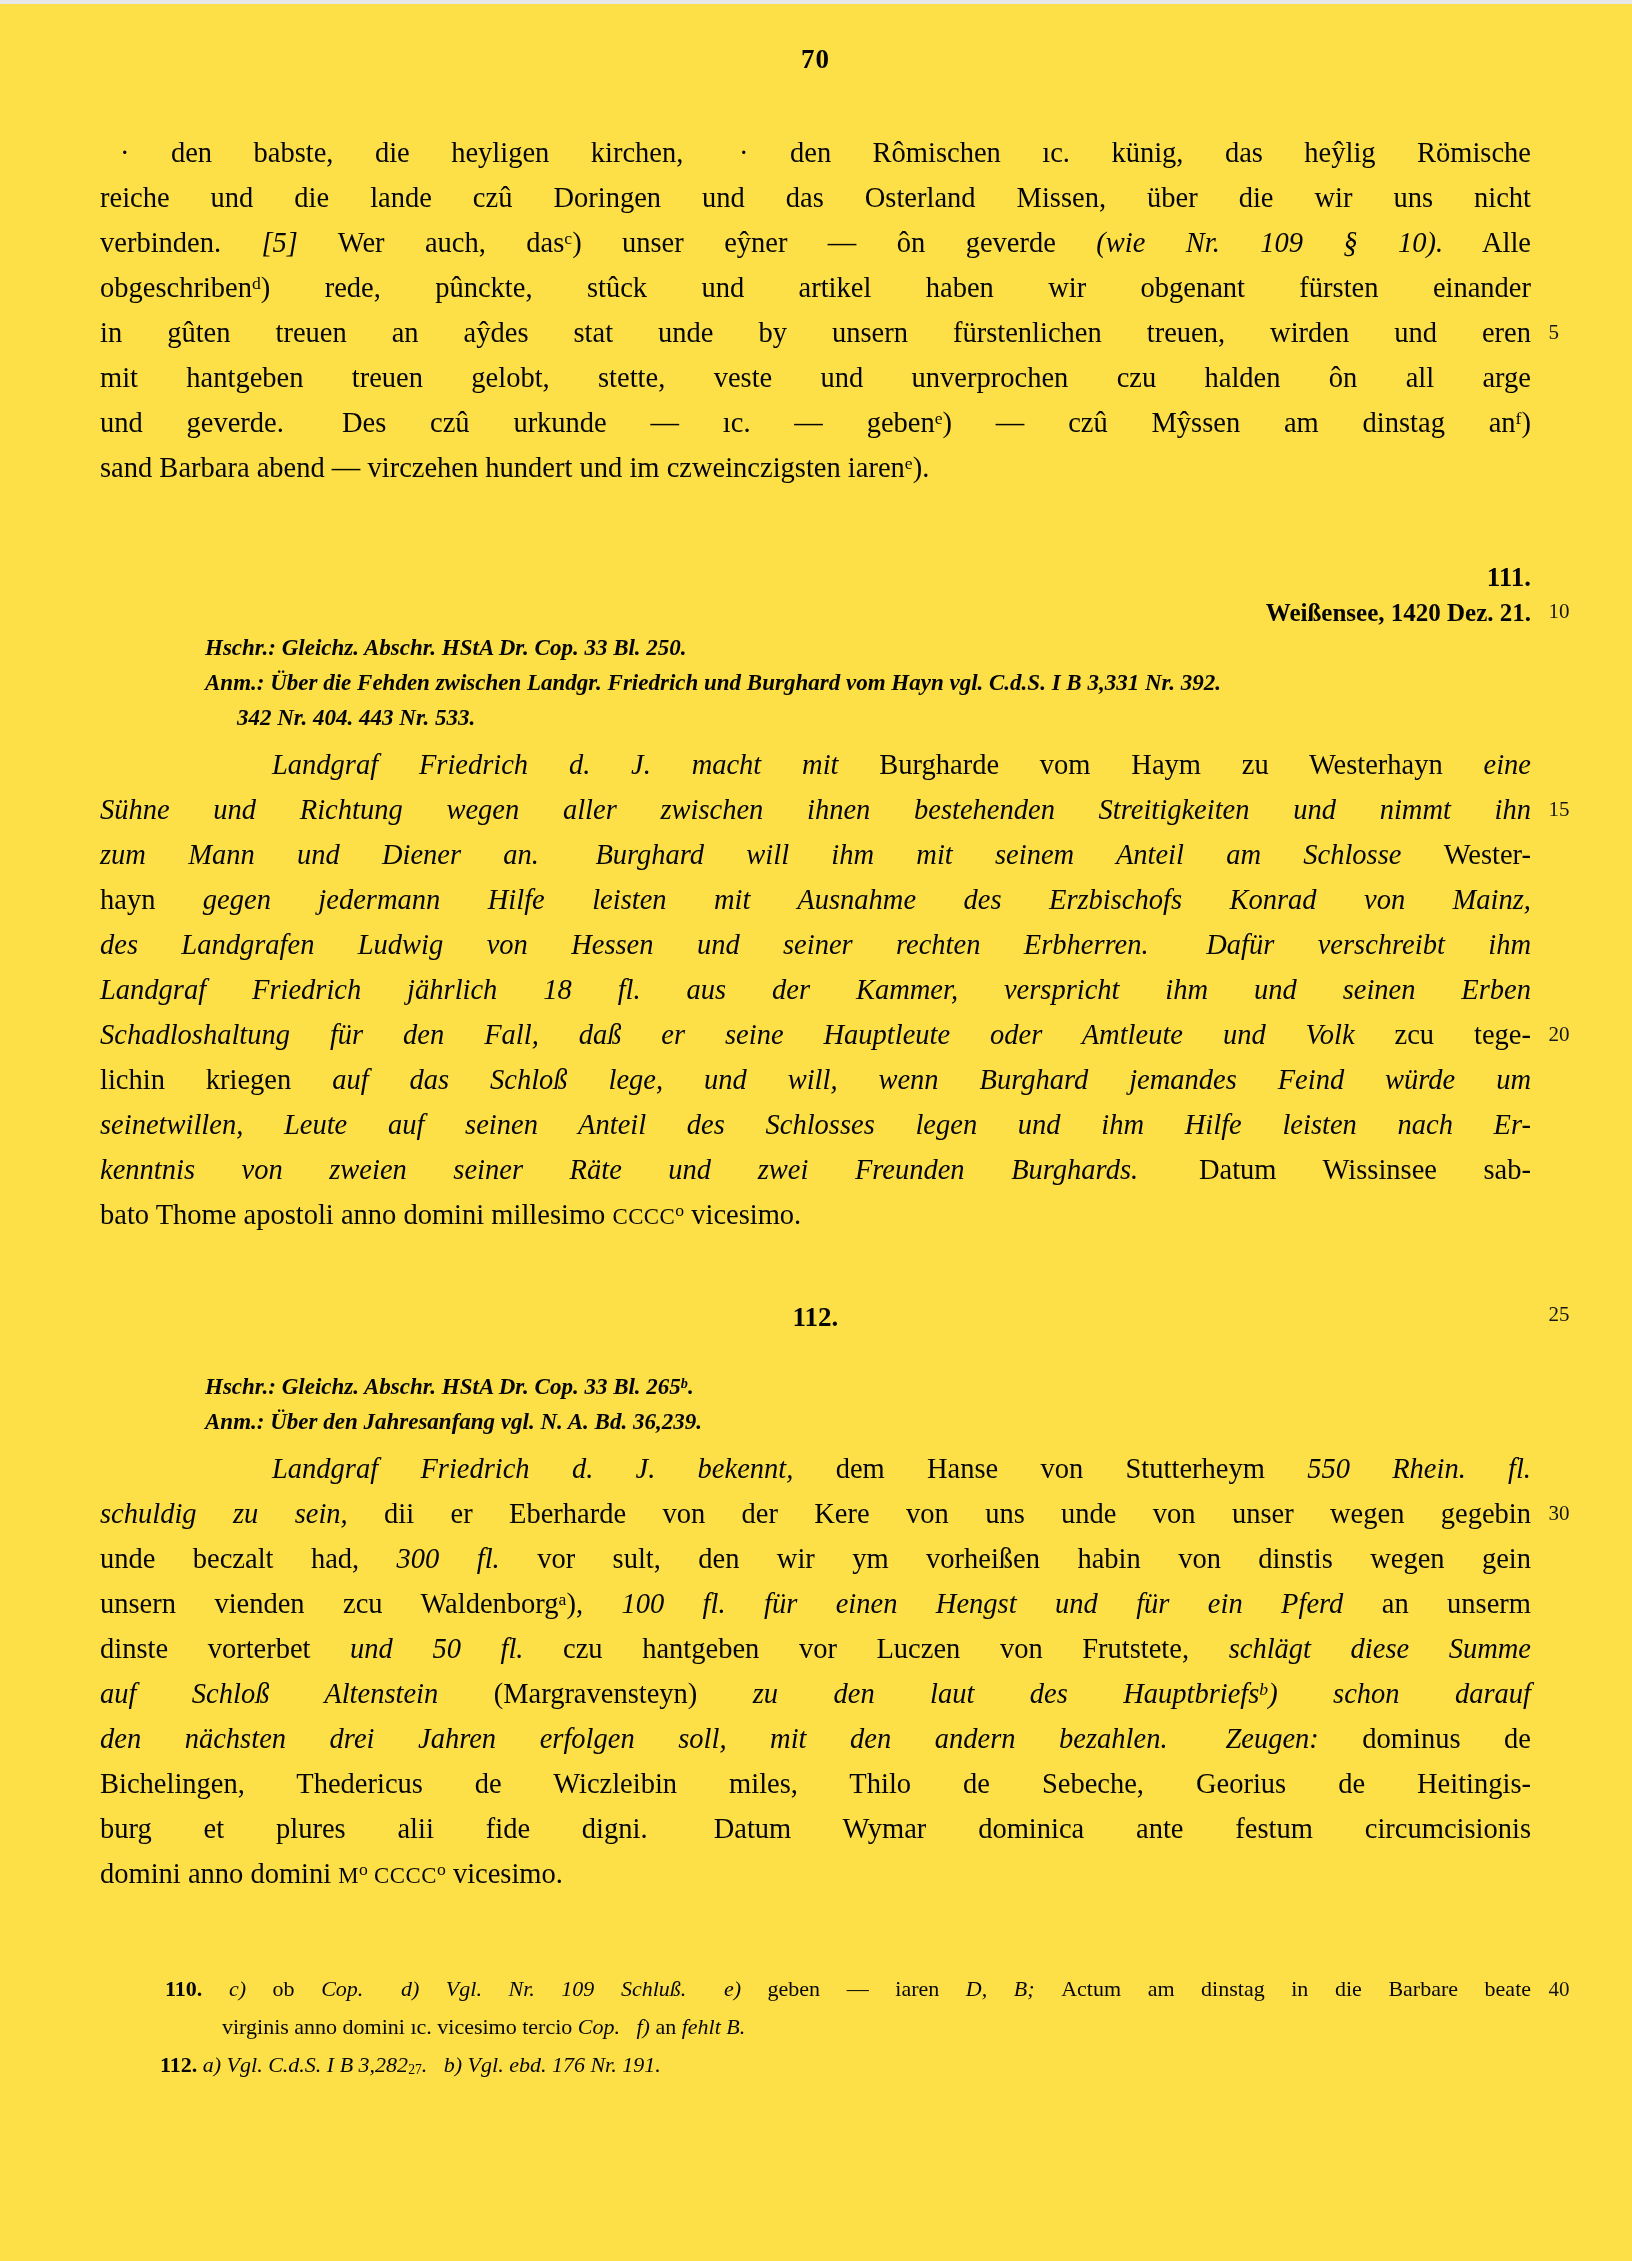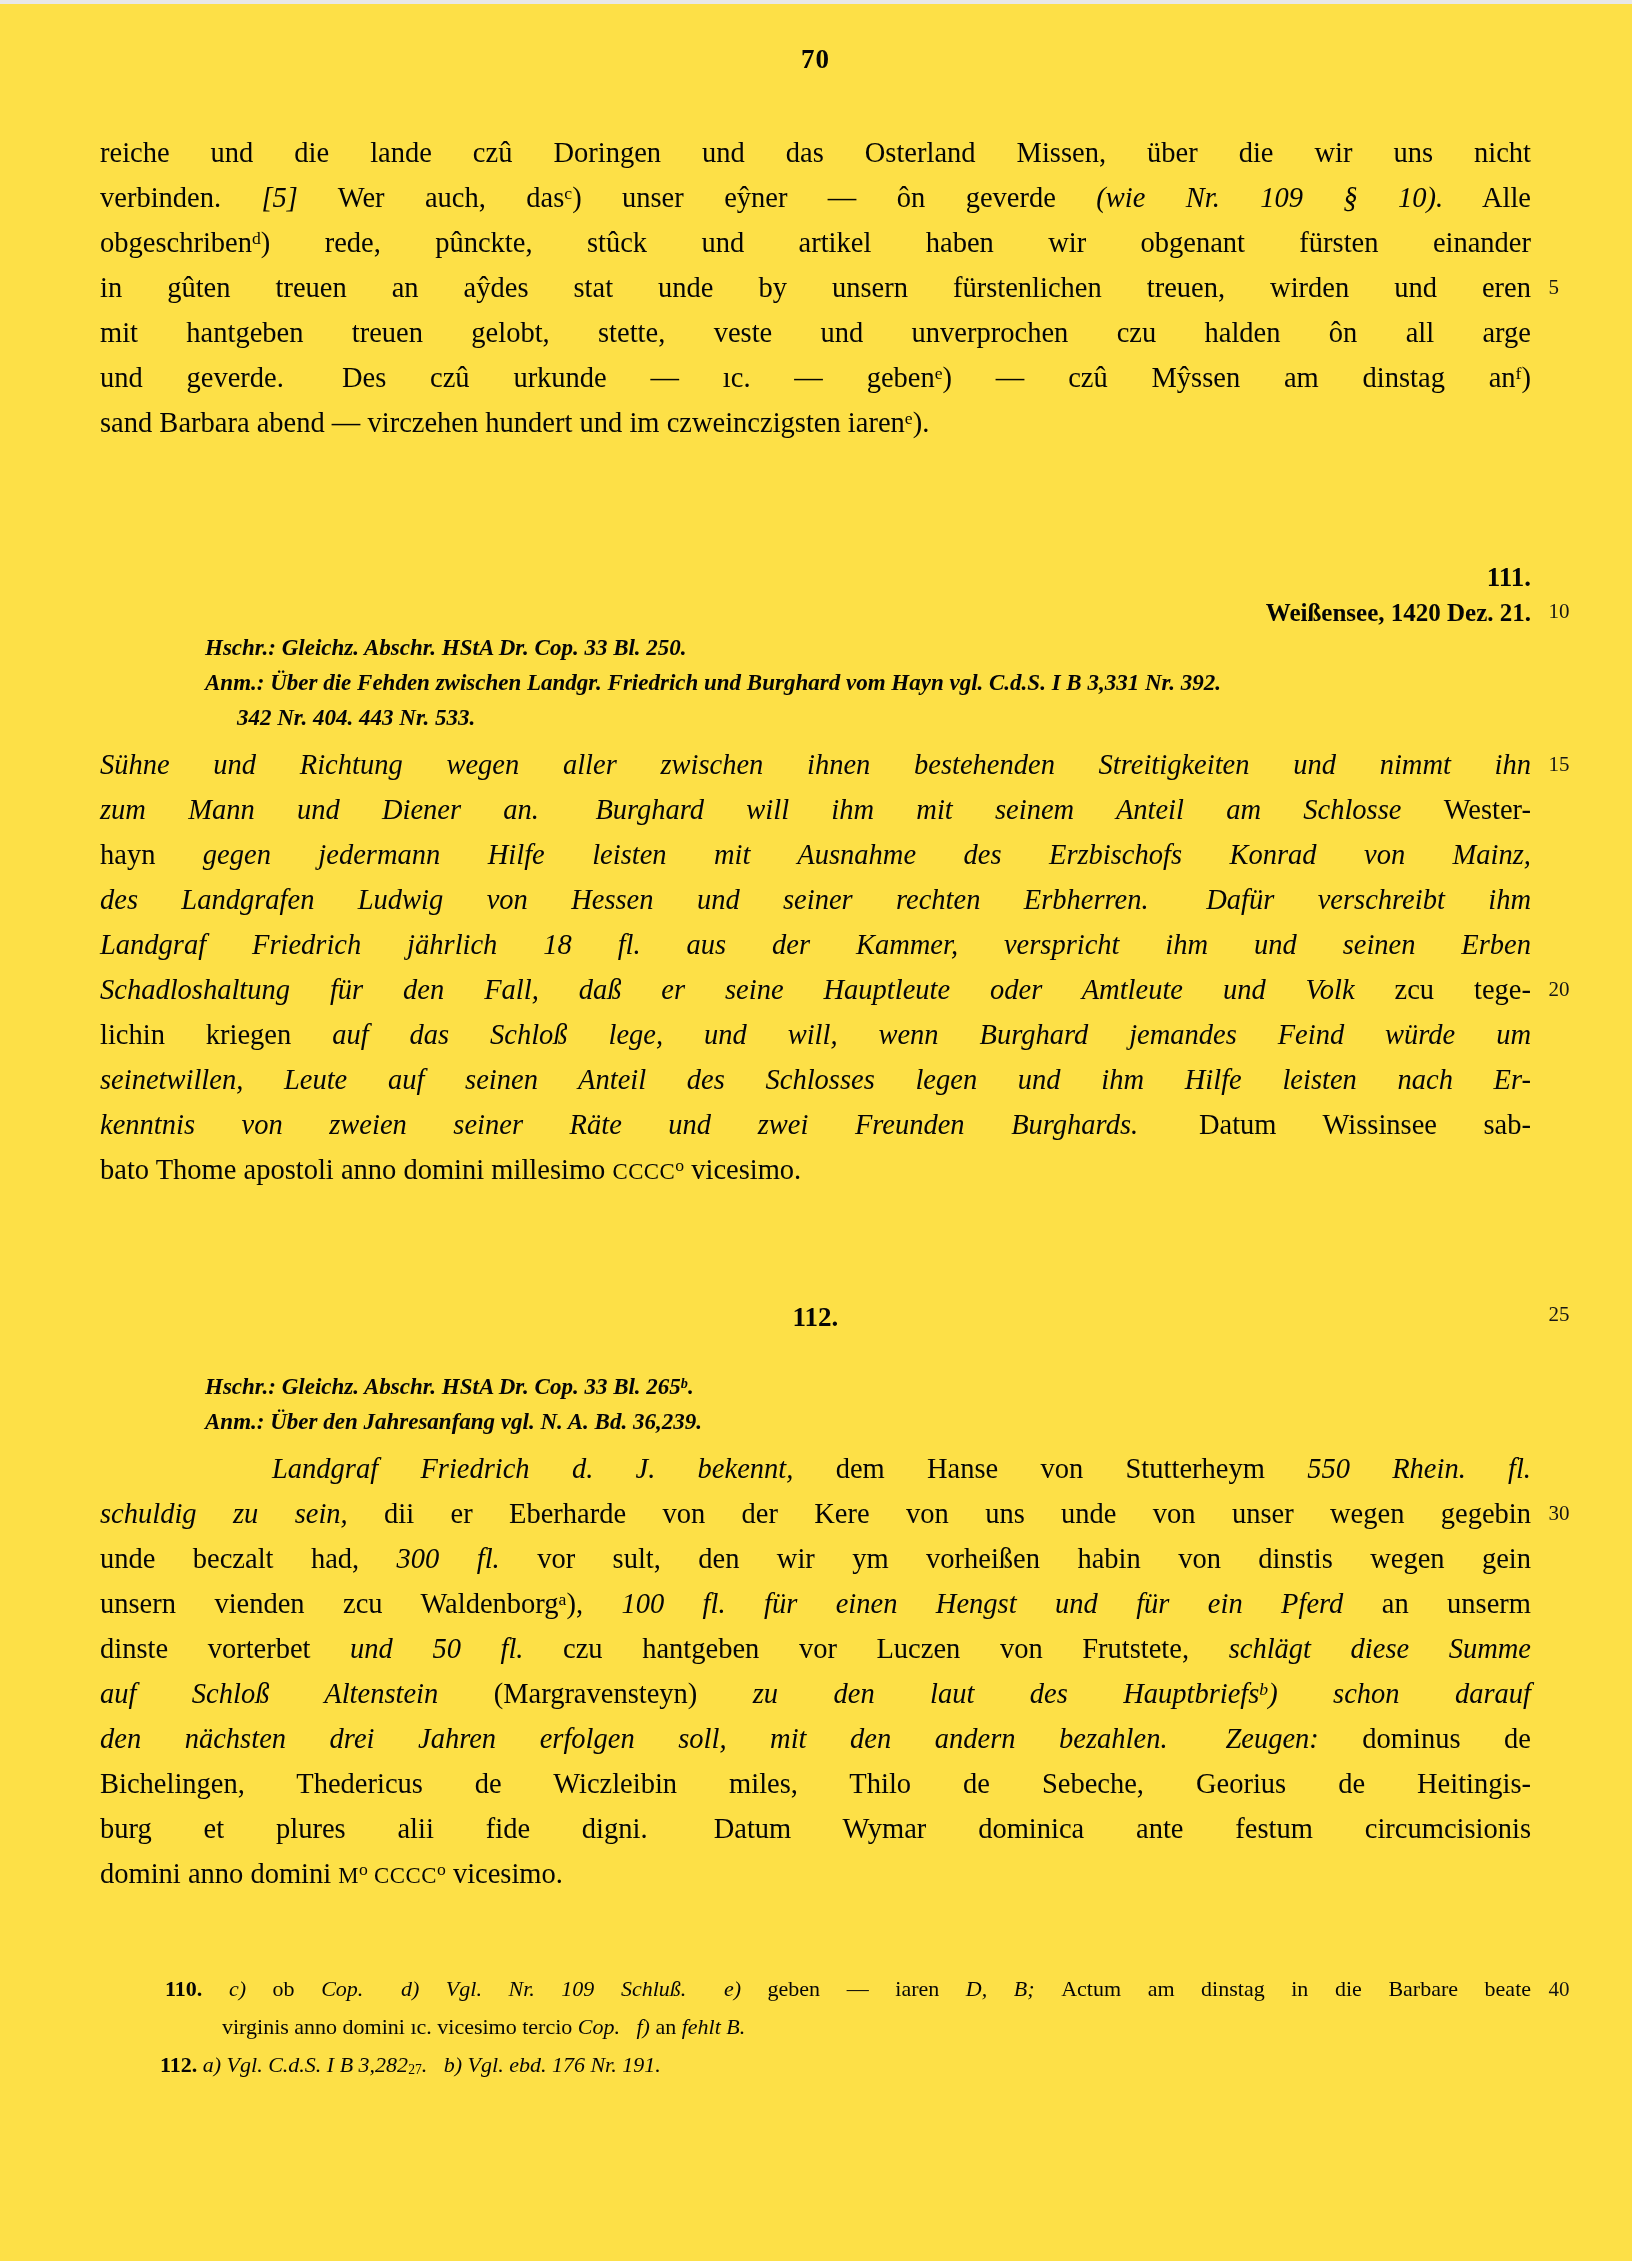--- a/index.html
+++ b/index.html
@@ -61,20 +61,21 @@
           text-align:left; color:#141414; }
 </style>
 </head>
 <body>
 
 <div class="page">
 
   <div class="block b-pagenum">70</div>
 
   <div class="block b-para1 t-body">
+      <div class="line j" style="padding-left: 20px;"><span>· den babste, die heyligen kirchen,  · den Rômischen ıc. künig, das heŷlig Römische</span></div>
       <div class="line j"><span>reiche und die lande czû Doringen und das Osterland Missen, über die wir uns nicht</span></div>
       <div class="line j"><span>verbinden. </span><span class="i">[5]</span><span> Wer auch, das</span><span class="sup">c</span><span>) unser eŷner — ôn geverde </span><span class="i">(wie Nr. 109 § 10).</span><span> Alle</span></div>
       <div class="line j"><span>obgeschriben</span><span class="sup">d</span><span>) rede, pûnckte, stûck und artikel haben wir obgenant fürsten einander</span></div>
       <div class="line j"><span>in gûten treuen an aŷdes stat unde by unsern fürstenlichen treuen, wirden und eren</span><span class="mnum">5</span></div>
       <div class="line j"><span>mit hantgeben treuen gelobt, stette, veste und unverprochen czu halden ôn all arge</span></div>
       <div class="line j"><span>und geverde.  Des czû urkunde — ıc. — geben</span><span class="sup">e</span><span>) — czû Mŷssen am dinstag an</span><span class="sup">f</span><span>)</span></div>
       <div class="line"><span>sand Barbara abend — virczehen hundert und im czweinczigsten iaren</span><span class="sup">e</span><span>).</span></div>
     </div>
 
   <div class="block entry-head b-h111">
@@ -86,20 +87,21 @@
     <span class="mnum">10</span>
   </div>
 
   <div class="block b-s111 t-src">
       <div class="line"><span class="i">Hschr.: Gleichz. Abschr. HStA Dr. Cop. 33 Bl. 250.</span></div>
       <div class="line"><span class="i">Anm.: Über die Fehden zwischen Landgr. Friedrich und Burghard vom Hayn vgl. C.d.S. I B 3,331 Nr. 392.</span></div>
       <div class="line" style="padding-left: 32px;"><span class="i">342 Nr. 404. 443 Nr. 533.</span></div>
     </div>
 
   <div class="block b-t111 t-body">
+      <div class="line j" style="padding-left: 172px;"><span class="i">Landgraf Friedrich d. J. macht mit </span><span>Burgharde vom Haym zu Westerhayn </span><span class="i">eine</span></div>
       <div class="line j"><span class="i">Sühne und Richtung wegen aller zwischen ihnen bestehenden Streitigkeiten und nimmt ihn</span><span class="mnum">15</span></div>
       <div class="line j"><span class="i">zum Mann und Diener an.  Burghard will ihm mit seinem Anteil am Schlosse </span><span>Wester-</span></div>
       <div class="line j"><span>hayn </span><span class="i">gegen jedermann Hilfe leisten mit Ausnahme des Erzbischofs Konrad von Mainz,</span></div>
       <div class="line j"><span class="i">des Landgrafen Ludwig von Hessen und seiner rechten Erbherren.  Dafür verschreibt ihm</span></div>
       <div class="line j"><span class="i">Landgraf Friedrich jährlich 18 fl. aus der Kammer, verspricht ihm und seinen Erben</span></div>
       <div class="line j"><span class="i">Schadloshaltung für den Fall, daß er seine Hauptleute oder Amtleute und Volk </span><span>zcu tege-</span><span class="mnum">20</span></div>
       <div class="line j"><span>lichin kriegen </span><span class="i">auf das Schloß lege, und will, wenn Burghard jemandes Feind würde um</span></div>
       <div class="line j"><span class="i">seinetwillen, Leute auf seinen Anteil des Schlosses legen und ihm Hilfe leisten nach Er-</span></div>
       <div class="line j"><span class="i">kenntnis von zweien seiner Räte und zwei Freunden Burghards.  </span><span>Datum Wissinsee sab-</span></div>
       <div class="line"><span>bato Thome apostoli anno domini millesimo </span><span class="sc">cccc</span><span class="sup">o</span><span> vicesimo.</span></div>

